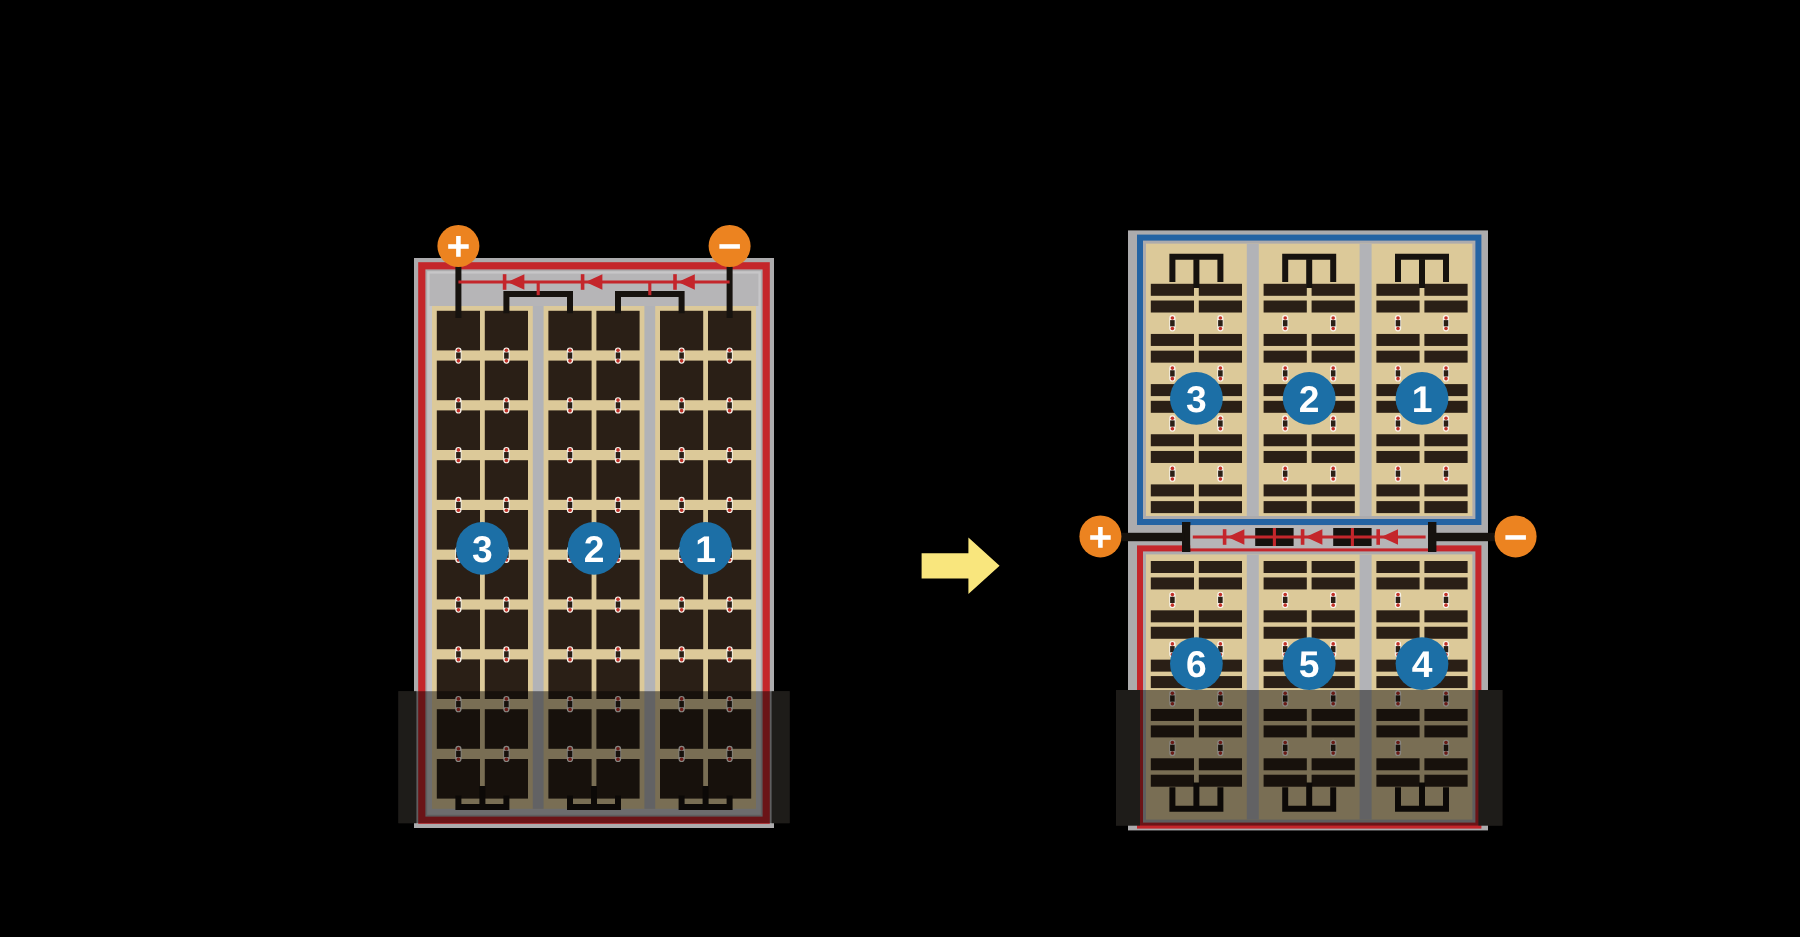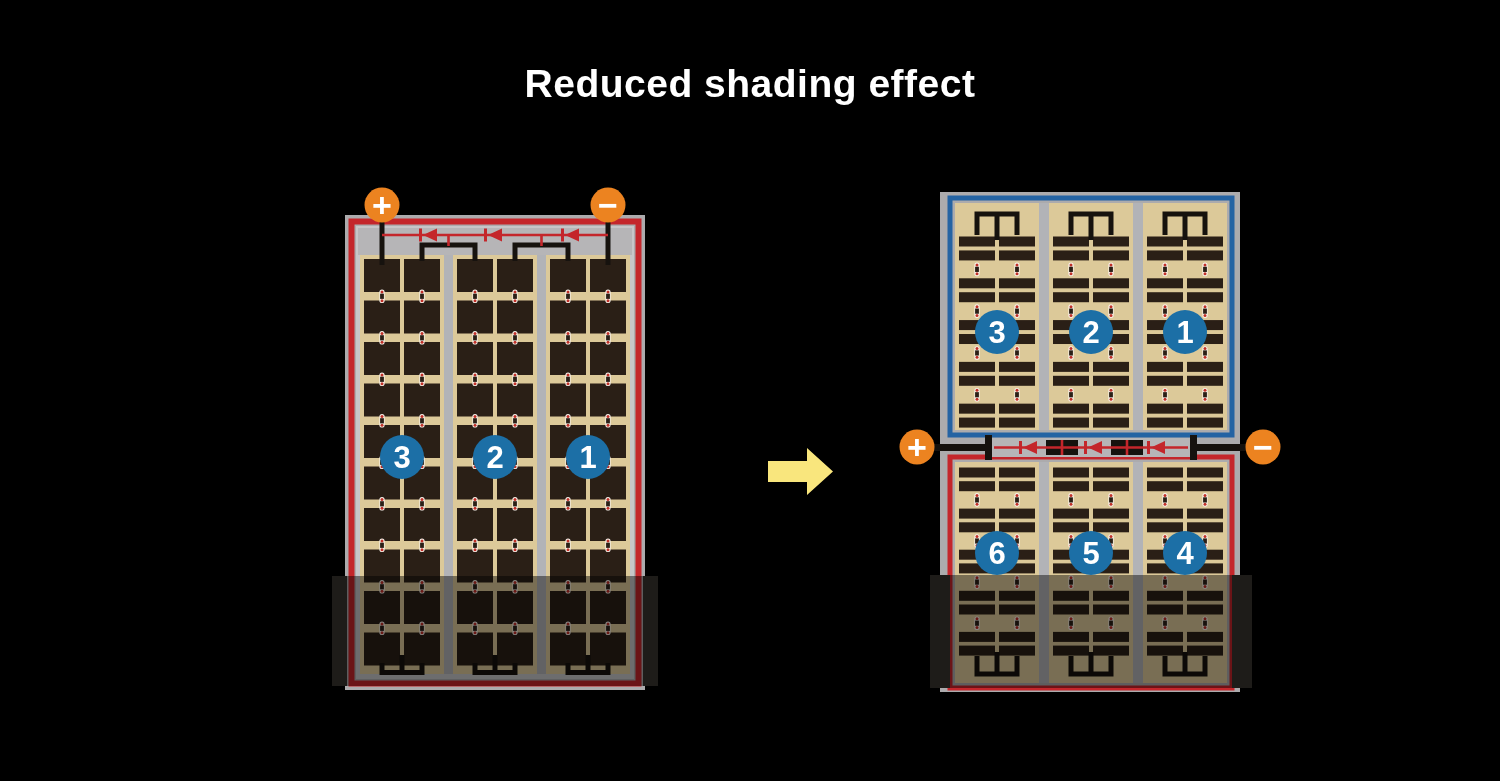--- a/index.html
+++ b/index.html
@@ -11,21 +11,20 @@
   svg{position:absolute;display:block;}
   #left-panel{left:325px;top:183px;}
   #arrow{left:762px;top:442px;}
   #right-panel{left:890px;top:178px;}
   text{font-family:"Liberation Sans",sans-serif;}
 </style>
 </head>
 <body style="background: rgb(0, 0, 0);">
 
 <div class="stage">
-  <h1 class="title" style="color: rgb(255, 255, 255);">Reduced shading effect</h1>
 
   <svg id="left-panel" width="345" height="515" viewBox="0 0 345 515">
       <rect x="20" y="32" width="300" height="475" fill="#ACABAD"></rect>
       <rect x="31" y="43" width="278" height="453" fill="#C7C6C8"></rect>
       <rect x="33" y="45" width="274" height="27" fill="#B6B5B7"></rect>
       <rect x="35" y="72" width="270" height="419" fill="#DCC999"></rect>
       <rect x="119" y="72" width="9" height="419" fill="#B2B3B7"></rect>
       <rect x="212" y="72" width="9" height="419" fill="#B2B3B7"></rect>
       <rect x="39" y="76" width="36" height="33" fill="#2A1F16"></rect>
       <rect x="39" y="117.5" width="36" height="33" fill="#2A1F16"></rect>

